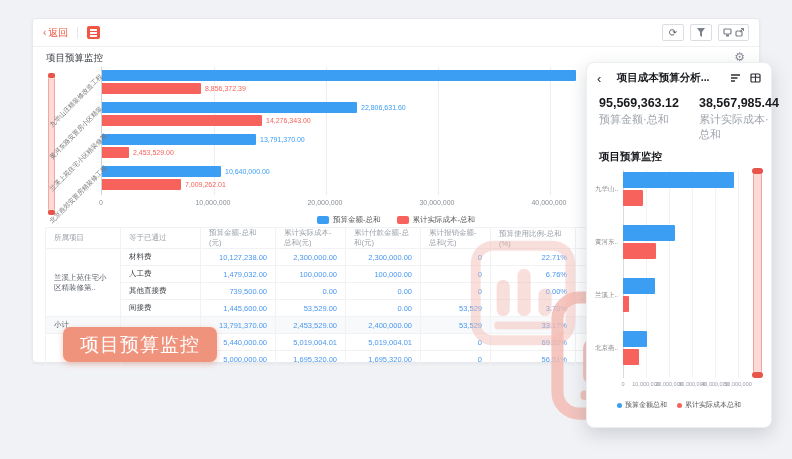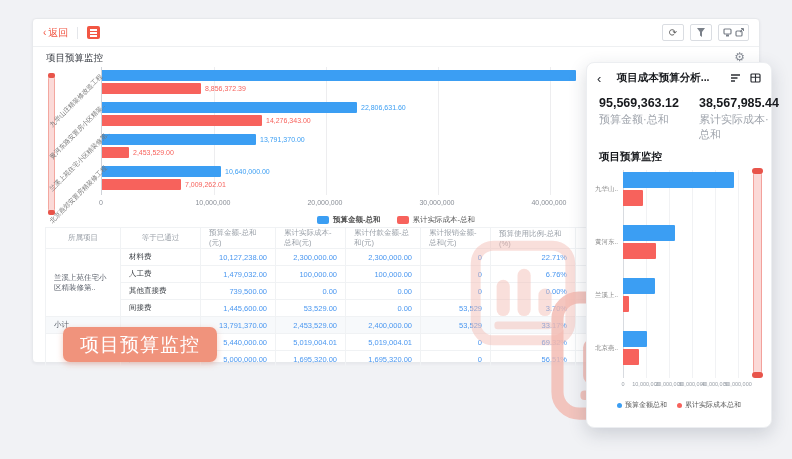--- a/index.html
+++ b/index.html
@@ -36,21 +36,21 @@
   .cat { position:absolute; left:0; width:62px; text-align:right; font-size:6.5px; color:#777;
     transform:rotate(-45deg); transform-origin:100% 50%; white-space:nowrap; }
   .xticks { position:absolute; left:68px; top:134px; width:476px; height:10px; }
   .xtick { position:absolute; transform:translateX(-50%); font-size:7px; color:#8a8f97; white-space:nowrap; }
   .legend { position:absolute; left:0; right:0; top:150px; display:flex; justify-content:center; gap:16px; }
   .legend-item { display:flex; align-items:center; gap:4px; font-size:7.5px; color:#555; cursor:pointer; }
   .legend-swatch { width:12px; height:8px; border-radius:2px; }
 
   
   .budget-table { position:absolute; left:12px; top:208px; width:704px; border-collapse:collapse; table-layout:fixed; }
-  .budget-table th { font-size:7.5px; color:#9aa0a8; font-weight:normal; text-align:center; height:18px; padding:0 8px; border:1px solid #f0f2f4; background:#fff; }
+  .budget-table th { font-size:7.5px; color:#9aa0a8; font-weight:normal; text-align:left; height:18px; padding:0 8px; border:1px solid #f0f2f4; background:#fff; }
   .budget-table th.num-h { text-align:left; }
   .budget-table td { font-size:7.5px; height:17px; padding:0 8px; border:1px solid #f0f2f4; color:#3c4046; background:transparent; }
   .budget-table td.num { text-align:right; color:#4a97f0; }
   .budget-table td.col-project { color:#5d636d; }
   .budget-table tr.subtotal td { background:#f7f9fb; }
   .budget-table col.c1{width:75px}.budget-table col.c2{width:80px}.budget-table col.c3{width:75px}
   .budget-table col.c4{width:70px}.budget-table col.c5{width:75px}.budget-table col.c6{width:70px}
   .budget-table col.c7{width:85px}.budget-table col.c8{width:auto}
 
   
@@ -158,21 +158,21 @@
       <div class="xticks">
           <div class="xtick" style="left: 0px;">0</div>
           <div class="xtick" style="left: 112px;">10,000,000</div>
           <div class="xtick" style="left: 224px;">20,000,000</div>
           <div class="xtick" style="left: 336px;">30,000,000</div>
           <div class="xtick" style="left: 448px;">40,000,000</div>
         </div>
       <div class="legend">
           <div class="legend-item">
             <div class="legend-swatch" style="background: rgb(59, 158, 243);"></div>
-            <div style="display: inline; font-weight: bold;">预算金额-总和</div>
+            <div style="display: inline;">预算金额-总和</div>
           </div>
           <div class="legend-item">
             <div class="legend-swatch" style="background: rgb(247, 98, 92);"></div>
             <div style="display: inline;">累计实际成本-总和</div>
           </div>
         </div>
     <div class="cat" style="top: 13px;">九华山庄精装修改造工程</div>
         <div class="cat" style="top: 45px;">黄河东路安置房小区精装..</div>
         <div class="cat" style="top: 77px;">兰溪上苑住宅小区精装修第..</div>
         <div class="cat" style="top: 109px;">北京燕郊安置房精装修工程</div>

